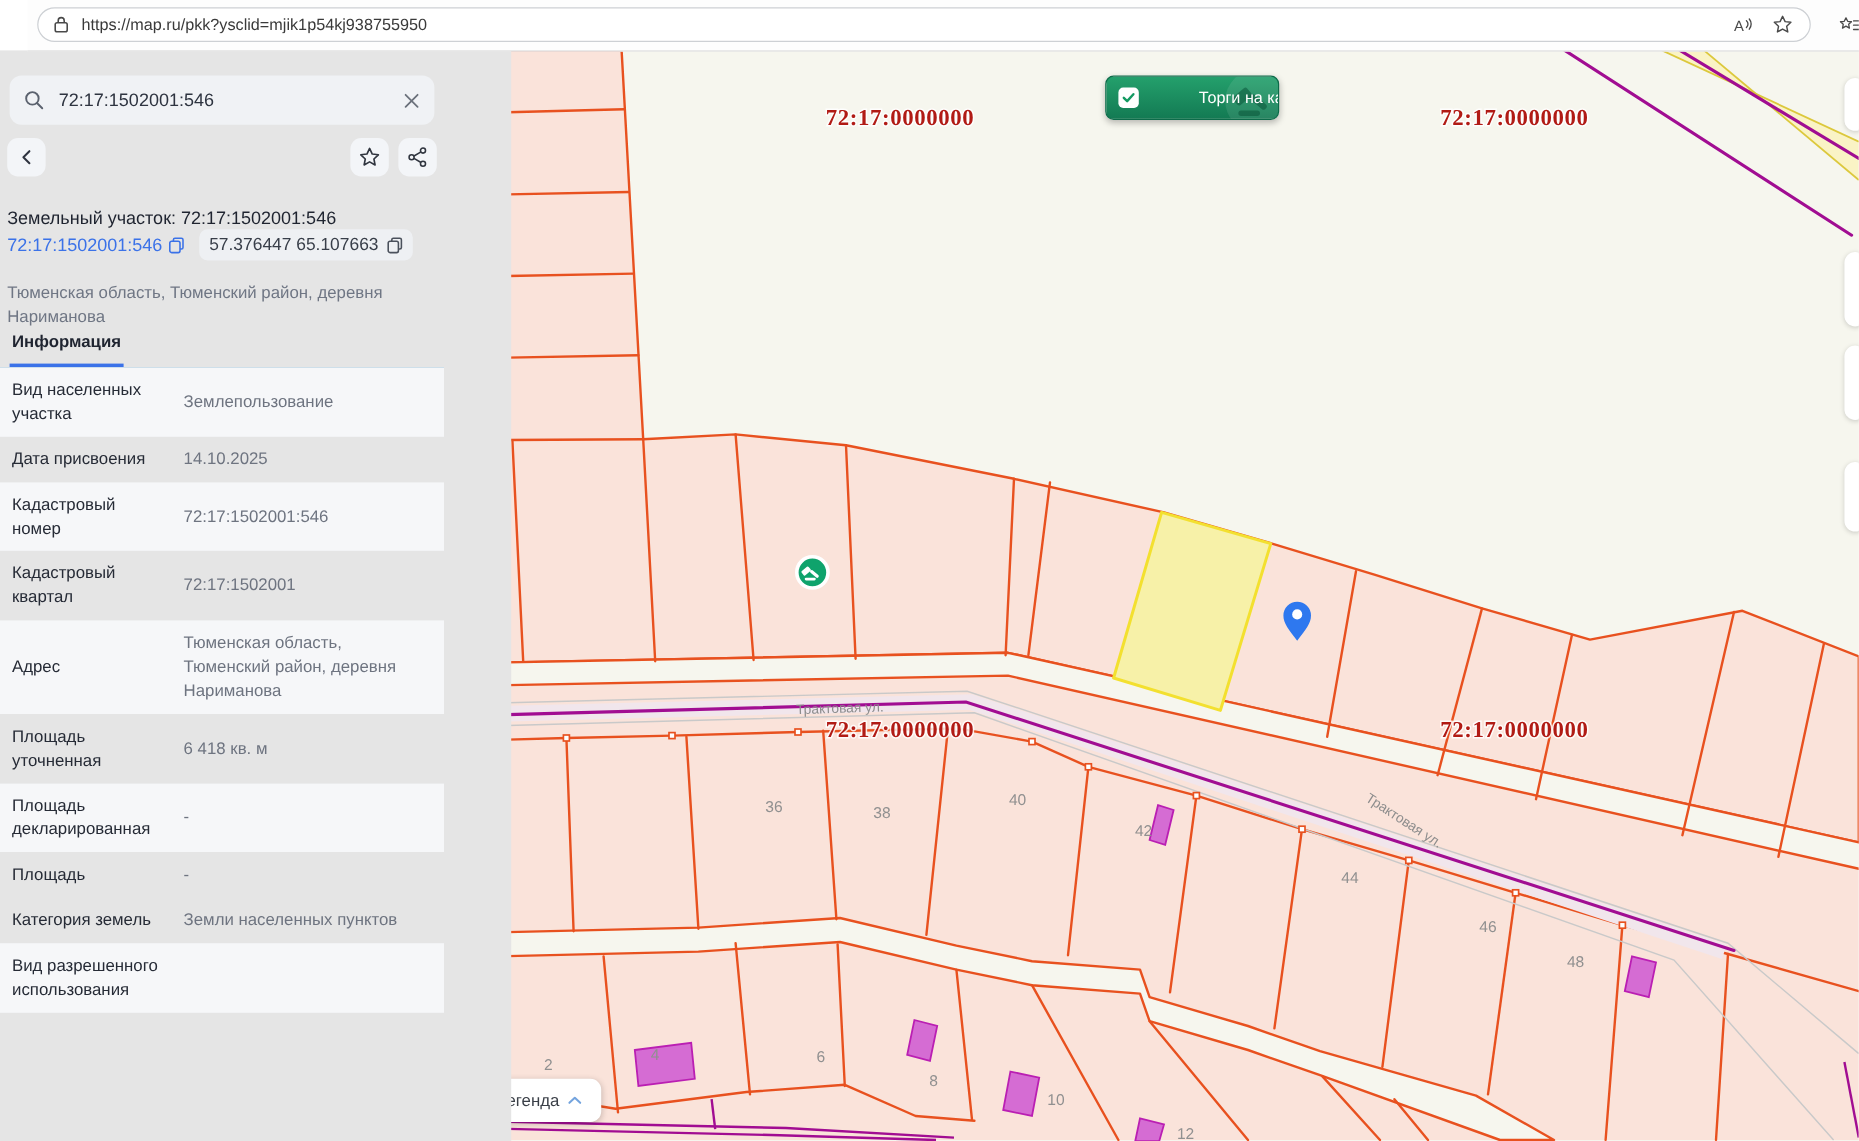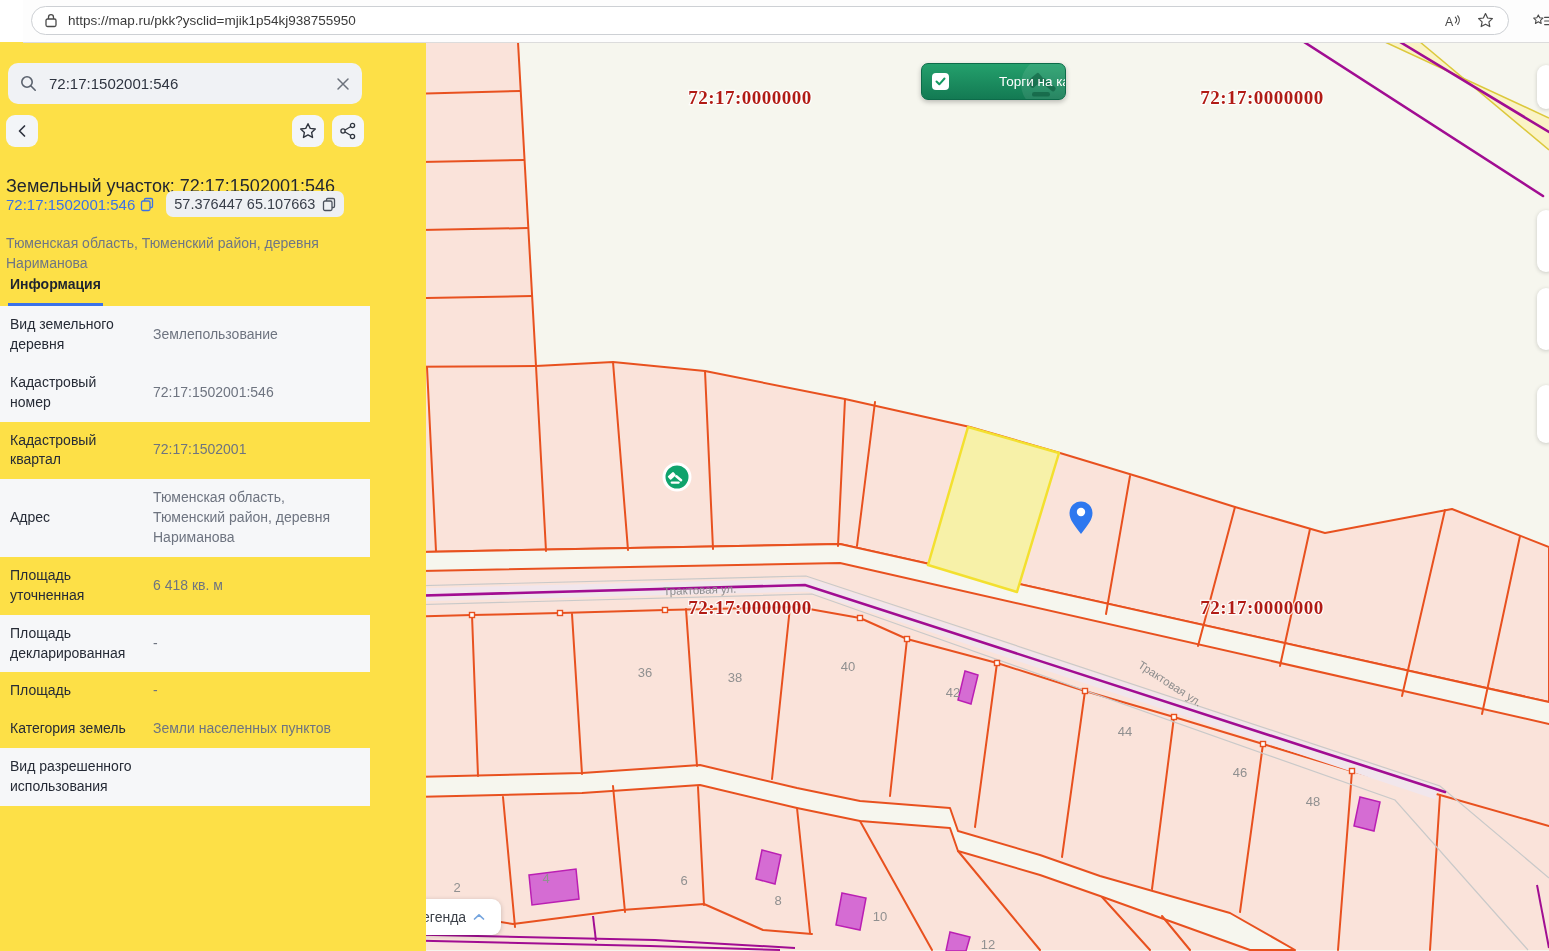--- a/index.html
+++ b/index.html
@@ -10,29 +10,29 @@
   
   .chrome{position:absolute;left:0;top:0;width:1549px;height:42px;background:#fdfdfd;border-bottom:1px solid #dcdcdc;z-index:40;margin-left:23px;}
   .addr-pill{position:absolute;left:8px;top:6px;width:1478px;height:29px;background:#fff;border:1px solid #cdd0d4;border-radius:15px;display:flex;align-items:center;box-sizing:border-box;padding:0 10px;}
   .addr-pill .url{font-size:13.5px;color:#3a3a3a;margin-left:8px;flex:1;white-space:nowrap;overflow:hidden;}
   .chrome .ic{width:18px;height:18px;flex:0 0 auto;display:flex;align-items:center;justify-content:center;color:#4a4a4a;}
   .pill-right{display:flex;gap:14px;align-items:center;margin-right:4px;}
   .chrome-right{position:absolute;right:0;top:6px;height:30px;display:flex;align-items:center;gap:10px;padding-right:2px;}
   .avatar{width:22px;height:22px;border-radius:50%;background:#cfd2d8;position:relative;overflow:hidden;margin-right:-12px;}
   .avatar:after{content:"";position:absolute;left:5px;top:4px;width:12px;height:12px;border-radius:50%;background:#f2f3f5;}
   
-  .sidebar{position:absolute;left:0;top:42px;width:426px;height:909px;background:#fde047;z-index:30;box-sizing:border-box;}
+  .sidebar{position:absolute;left:0;top:42px;width:426px;height:909px;background:#e5e5e5;z-index:30;box-sizing:border-box;}
   .searchbox{position:absolute;left:8px;top:21px;width:354px;height:41px;background:#f0f2f5;border-radius:10px;display:flex;align-items:center;box-sizing:border-box;padding:0 12px;}
   .searchbox input{flex:1;border:none;background:transparent;outline:none;font-size:15px;color:#2e3440;font-family:"Liberation Sans",sans-serif;margin-left:10px;}
   .icon-btn{display:flex;align-items:center;justify-content:center;cursor:pointer;border:none;background:transparent;padding:0;}
   .actions-row{position:absolute;left:6px;top:73px;width:358px;display:flex;align-items:center;}
   .chip-btn{width:32px;height:32px;border-radius:9px;background:#f3f5f8;display:flex;align-items:center;justify-content:center;border:none;cursor:pointer;}
   .actions-spacer{flex:1;}
   .actions-row .chip-btn + .chip-btn{margin-left:8px;}
-  .obj-title{position:absolute;left:6px;top:122px;width:356px;font-size:18px;font-weight:500;color:#1f2430;}
+  .obj-title{position:absolute;left:6px;top:122px;width:356px;font-size:15px;font-weight:500;color:#1f2430;}
   .chips-row{position:absolute;left:2px;top:149px;width:360px;display:flex;align-items:center;}
   .cad-link{font-size:15px;color:#3b72e8;margin-left:4px;cursor:pointer;}
   .copy-btn{margin-left:5px;}
   .coord-chip{margin-left:12px;background:#eef0f3;border-radius:7px;height:26px;display:flex;align-items:center;padding:0 8px;font-size:14.5px;color:#383e49;}
   .coord-chip .copy-btn{margin-left:7px;}
   .obj-address{position:absolute;left:6px;top:178px;width:330px;font-size:14px;line-height:1.42;color:#6f7684;}
   .tabbar{position:absolute;left:0;top:228px;width:370px;border-bottom:1px solid #0369a1;}
   .tab{display:inline-block;margin-left:8px;padding:6px 2px 11px 2px;font-size:14px;font-weight:700;color:#1f2430;border-bottom:3px solid #3b72e8;cursor:pointer;}
   .info-table{position:absolute;left:0;top:264px;width:370px;}
   .irow{display:flex;box-sizing:border-box;padding:9px 10px;align-items:center;}
@@ -162,22 +162,26 @@
   </div>
 
   <p class="obj-address">Тюменская область, Тюменский район, деревня Нариманова</p>
 
   <div class="tabbar">
     <span class="tab">Информация</span>
   </div>
 
   <div class="info-table">
     <div class="irow alt">
-        <span class="lbl">Вид земельного деревня</span>
+        <span class="lbl">Вид населенных участка</span>
         <span class="val">Землепользование</span>
+      </div>
+    <div class="irow">
+        <span class="lbl">Дата присвоения</span>
+        <span class="val">14.10.2025</span>
       </div>
     <div class="irow alt">
         <span class="lbl">Кадастровый номер</span>
         <span class="val">72:17:1502001:546</span>
       </div>
     <div class="irow">
         <span class="lbl">Кадастровый квартал</span>
         <span class="val">72:17:1502001</span>
       </div>
     <div class="irow alt">

